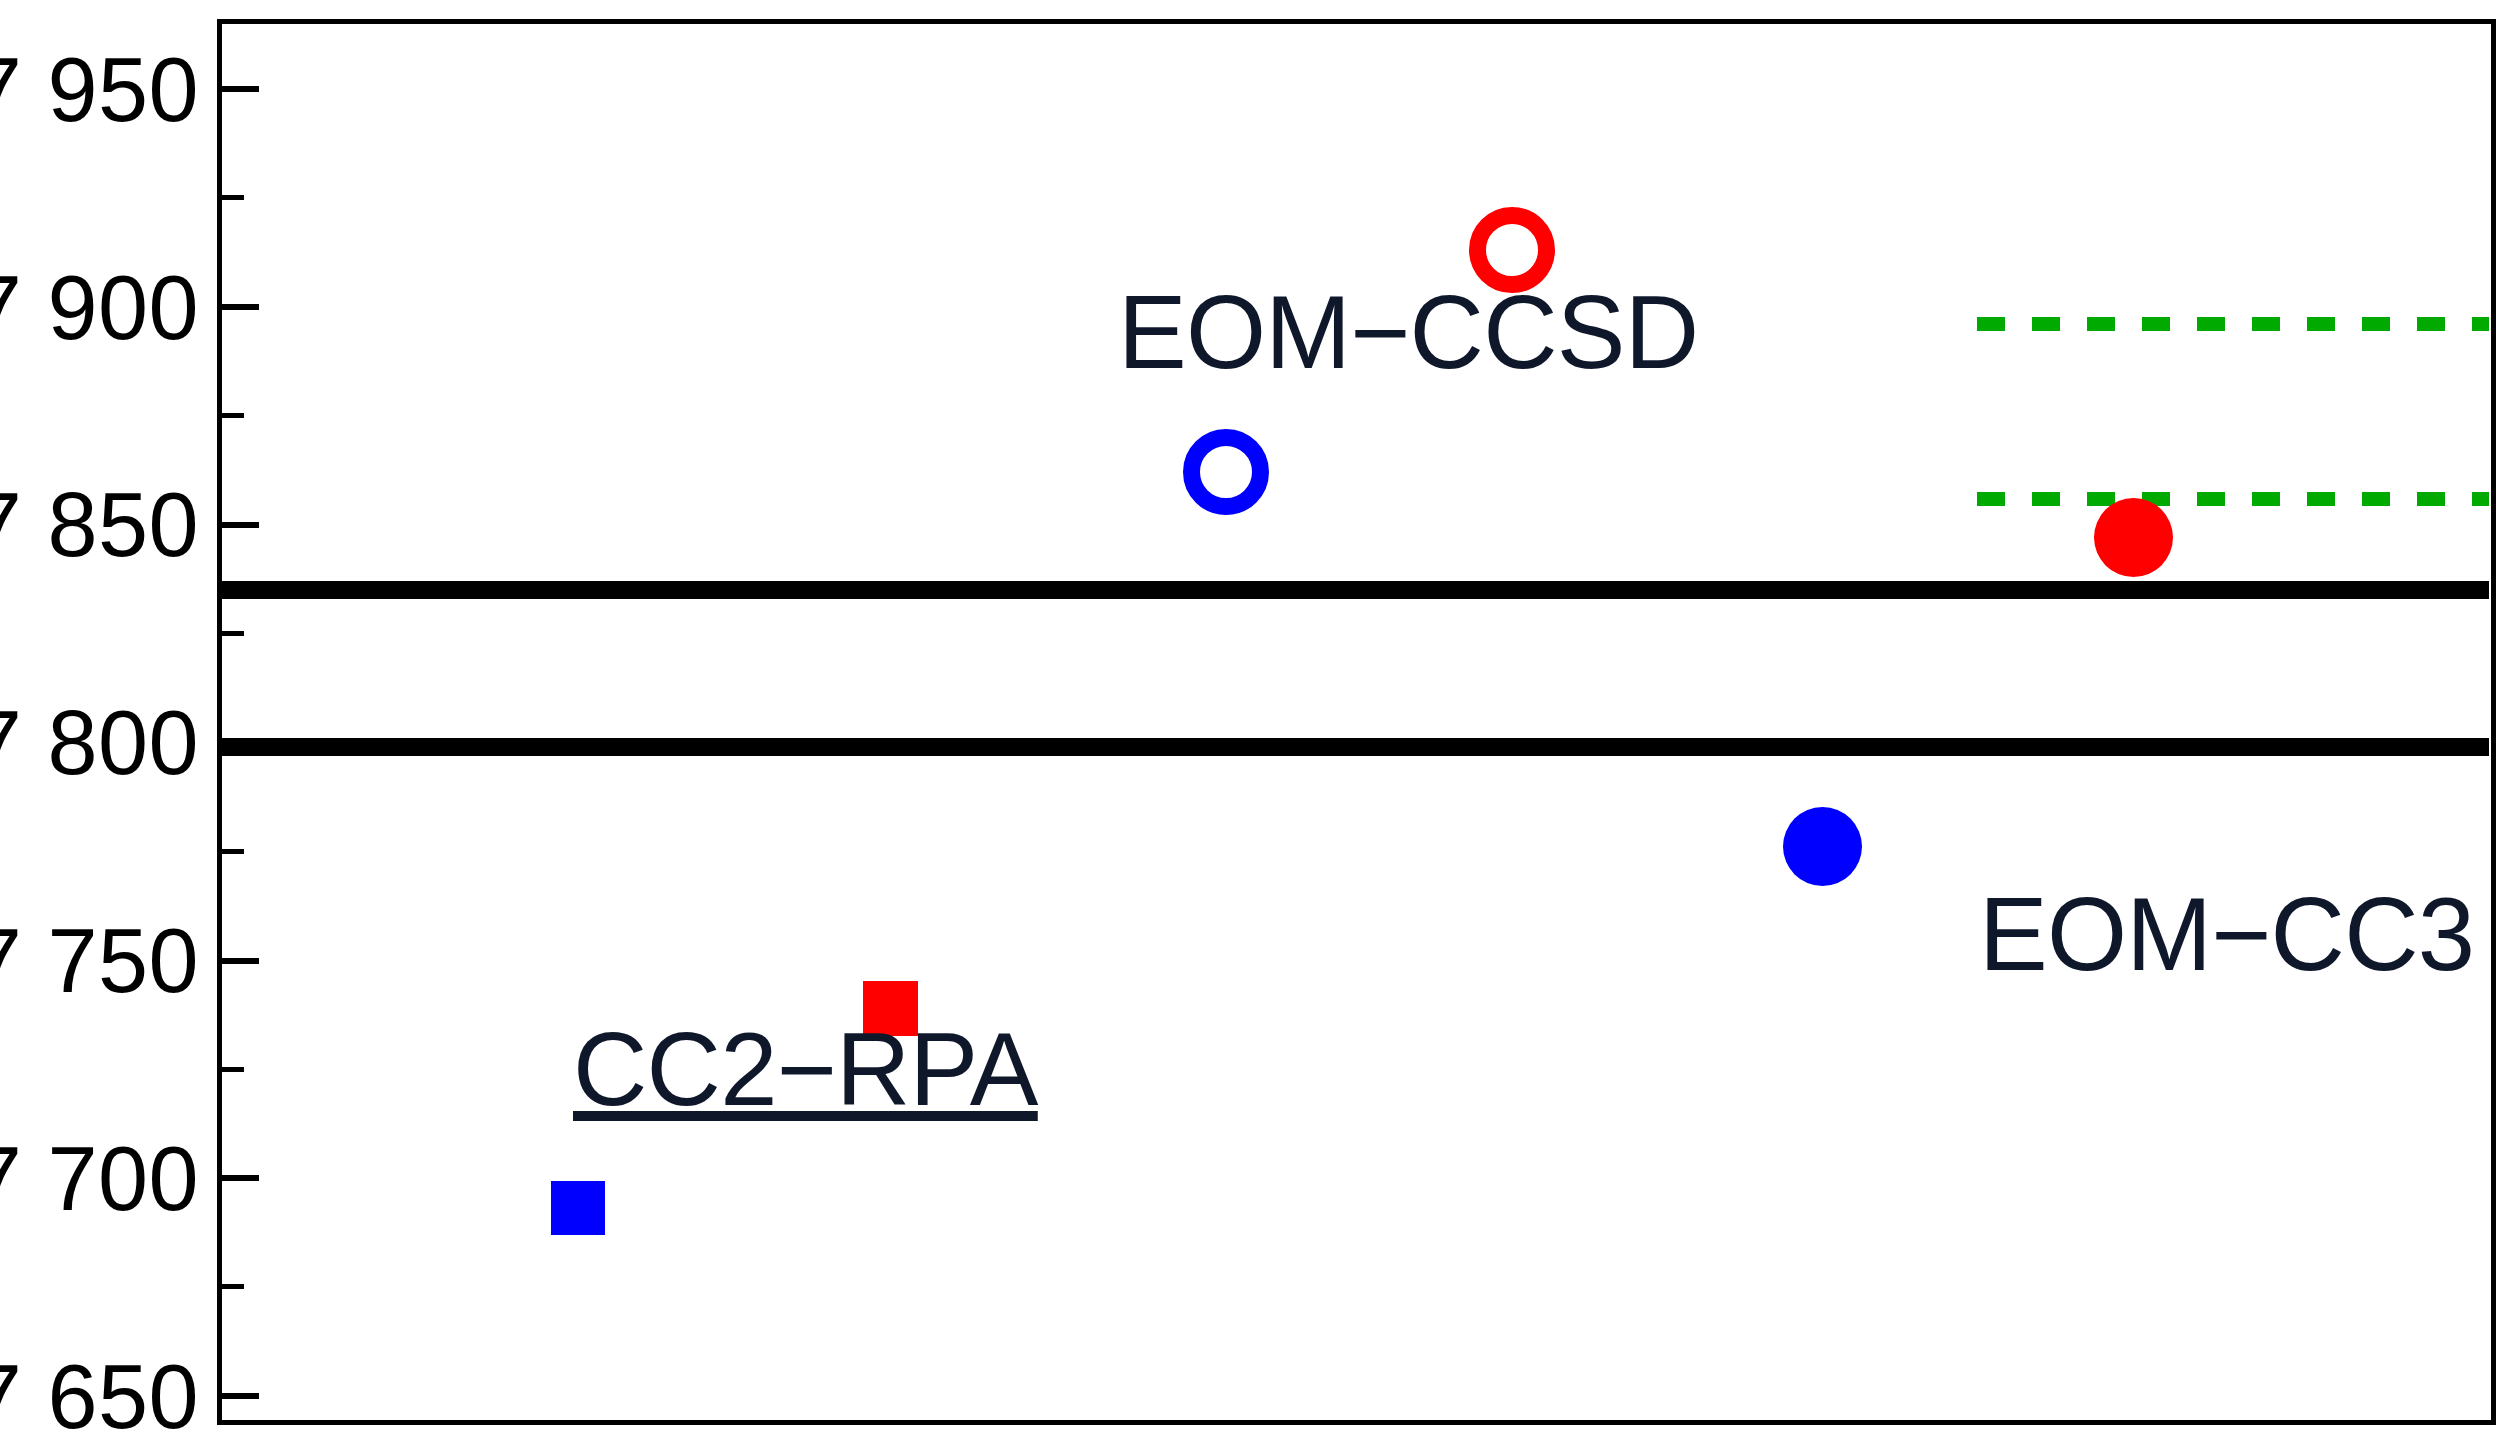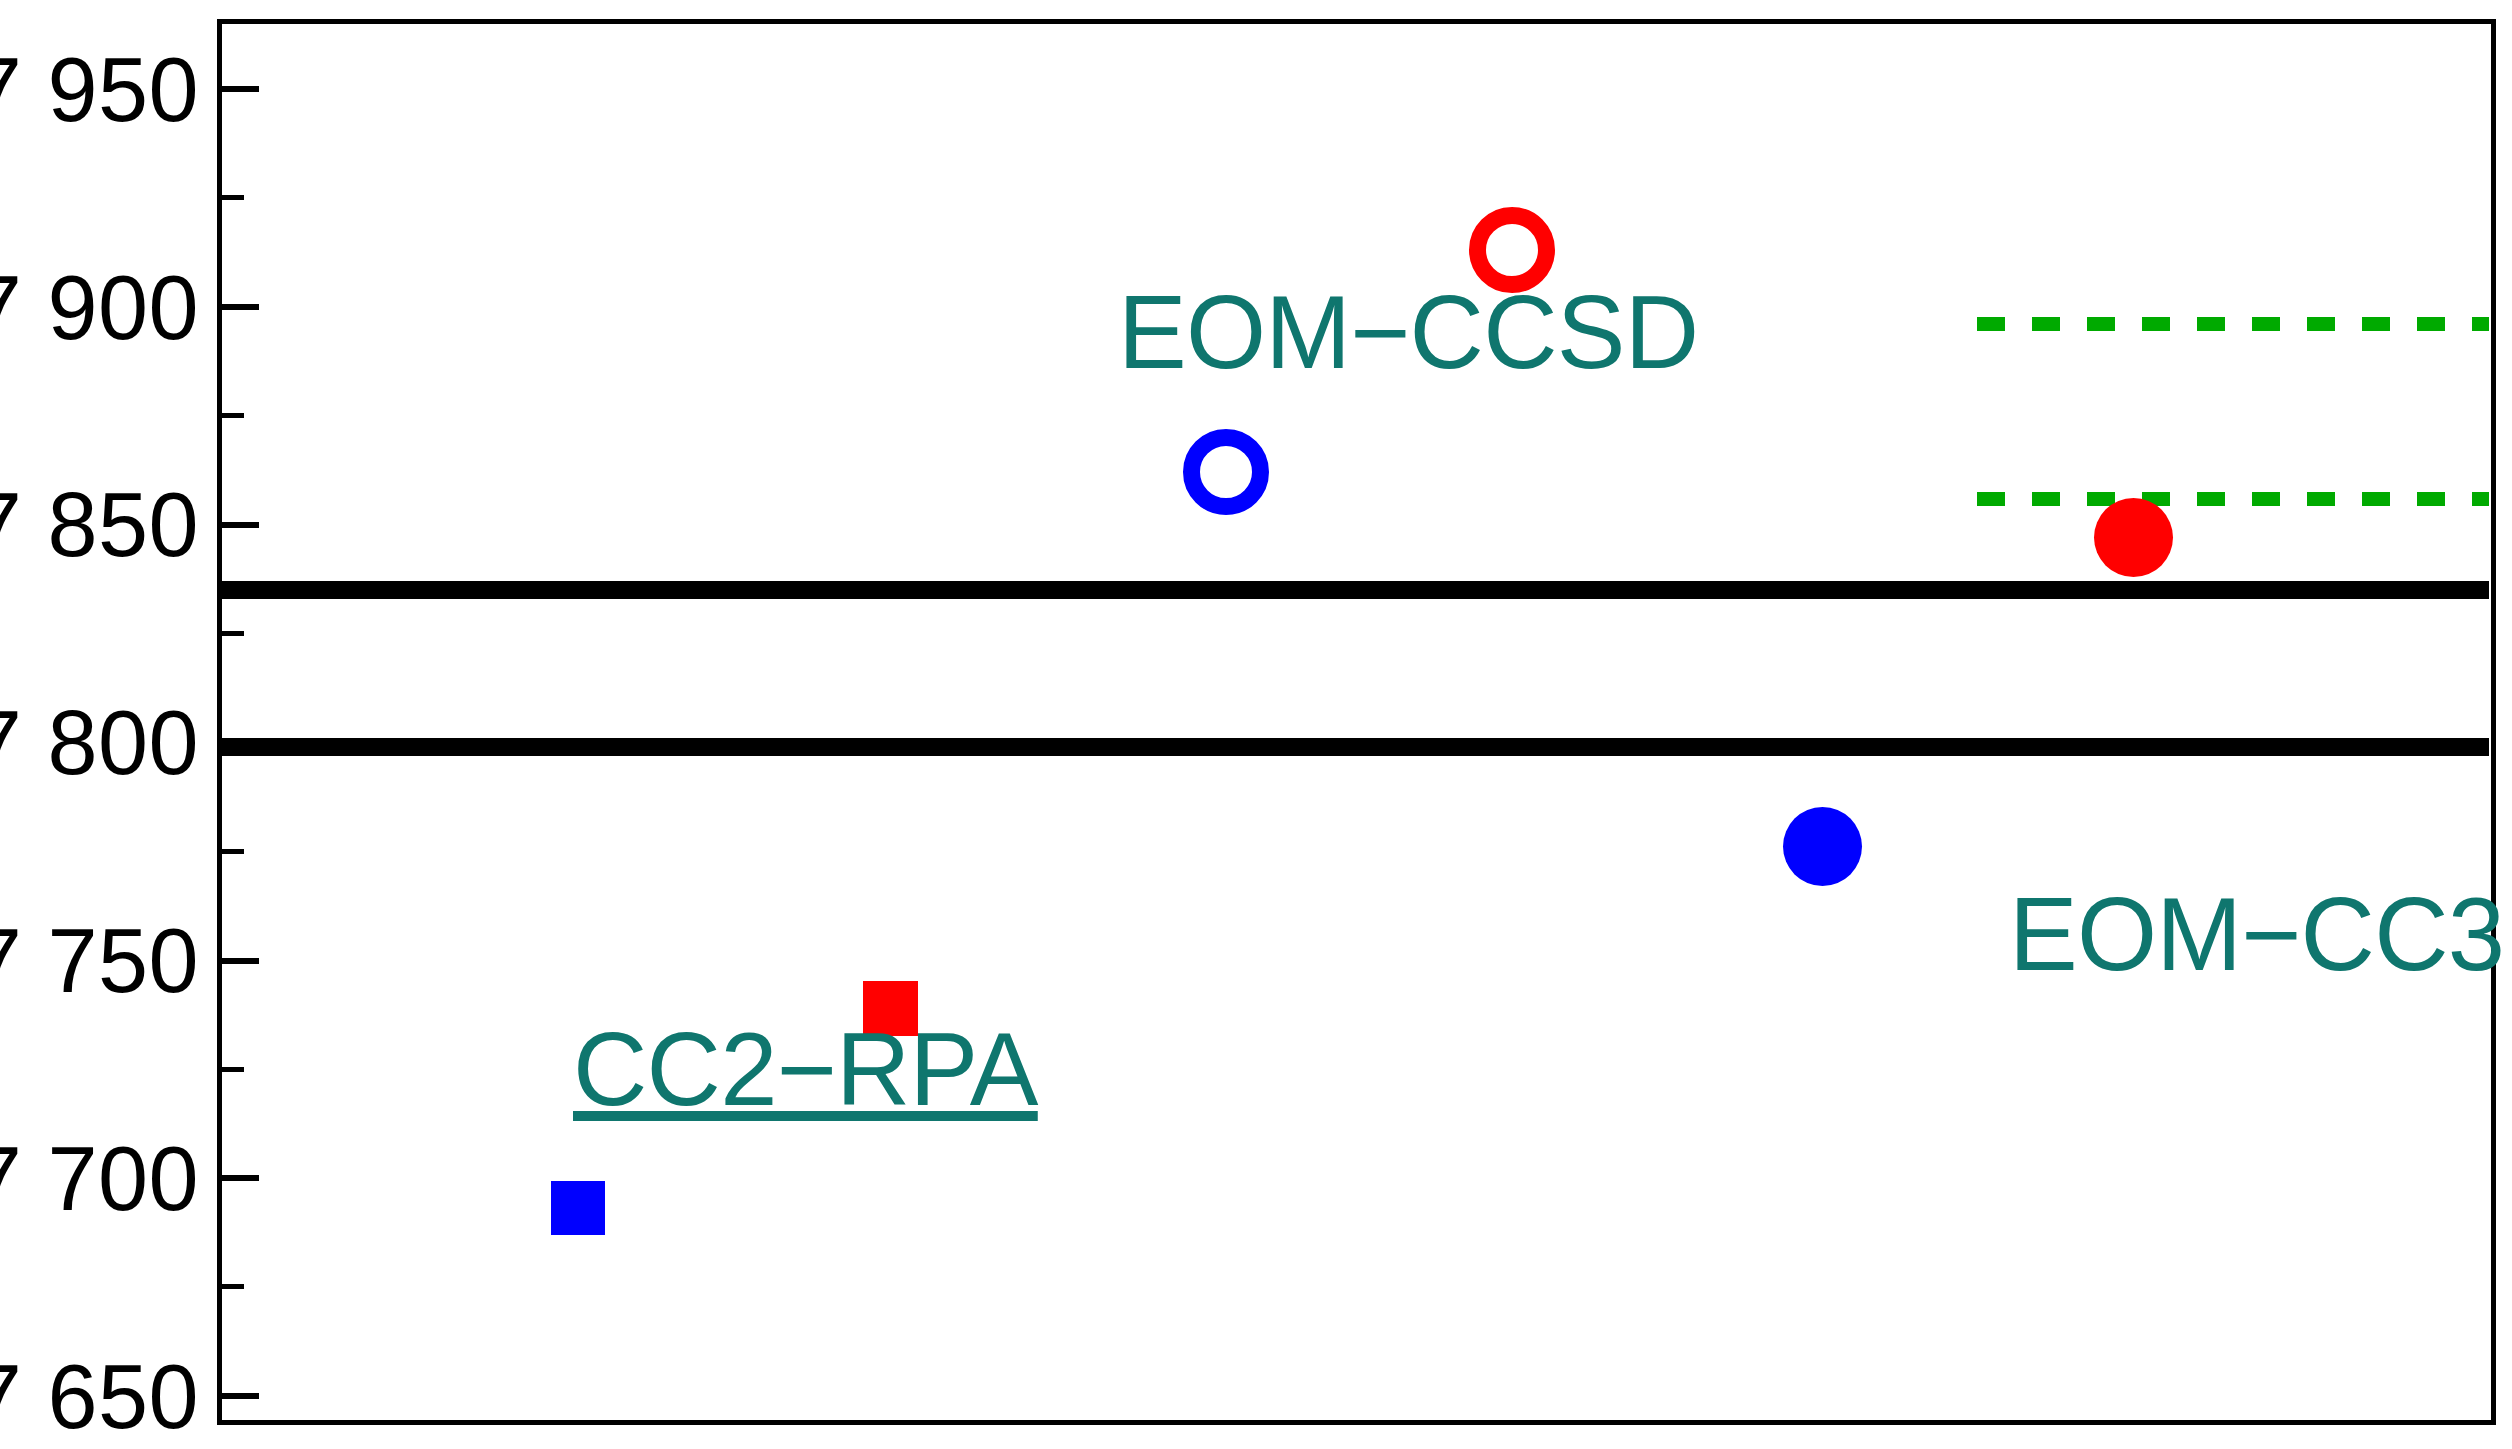--- a/index.html
+++ b/index.html
@@ -75,21 +75,21 @@
   }
   .marker.circle-filled { border-radius: 50%; }
   .marker.square-filled { border-radius: 0; }
 
   
   .series-label {
     position: absolute;
     white-space: nowrap;
     font-size: 103px;
     line-height: 1;
-    color: #0f766e;
+    color: #0f172a;
     letter-spacing: -0.8px;
   }
 </style>
 </head>
 <body>
 
 <div id="page">
 
   <div id="tick-labels">
       <div class="tick-label" style="top: 45px;">27 950</div>
@@ -127,18 +127,18 @@
         <div class="marker square-filled" style="width: 54px; height: 54px; left: 329px; top: 1157px; background: rgb(0, 0, 255);"></div>
         <div class="marker square-filled" style="width: 55px; height: 55px; left: 641px; top: 957px; background: rgb(255, 0, 0);"></div>
         <div class="marker circle-open" style="width: 86px; height: 86px; left: 961px; top: 405px; border: 17px solid rgb(0, 0, 255);"></div>
         <div class="marker circle-open" style="width: 86px; height: 86px; left: 1247px; top: 183px; border: 17px solid rgb(255, 0, 0);"></div>
         <div class="marker circle-filled" style="width: 79px; height: 79px; left: 1561px; top: 783px; background: rgb(0, 0, 255);"></div>
         <div class="marker circle-filled" style="width: 79px; height: 79px; left: 1872px; top: 474px; background: rgb(255, 0, 0);"></div>
       </div>
     <div id="annotations">
         <div class="series-label" style="left: 351px; top: 994px; text-decoration: underline;">CC2−RPA</div>
         <div class="series-label" style="left: 896px; top: 257px;">EOM−CCSD</div>
-        <div class="series-label" style="left: 1757px; top: 859px; margin-left: 30px;">EOM−CC3</div>
+        <div class="series-label" style="left: 1757px; top: 859px;">EOM−CC3</div>
       </div>
   </div>
 
 </div>
 
 
 </body></html>

